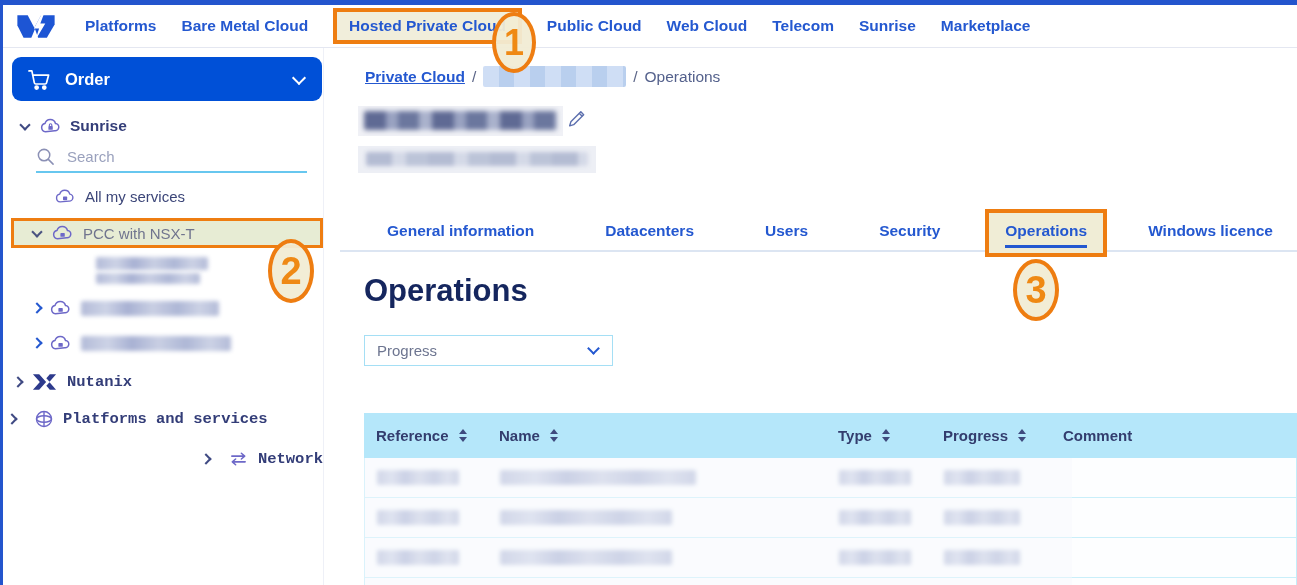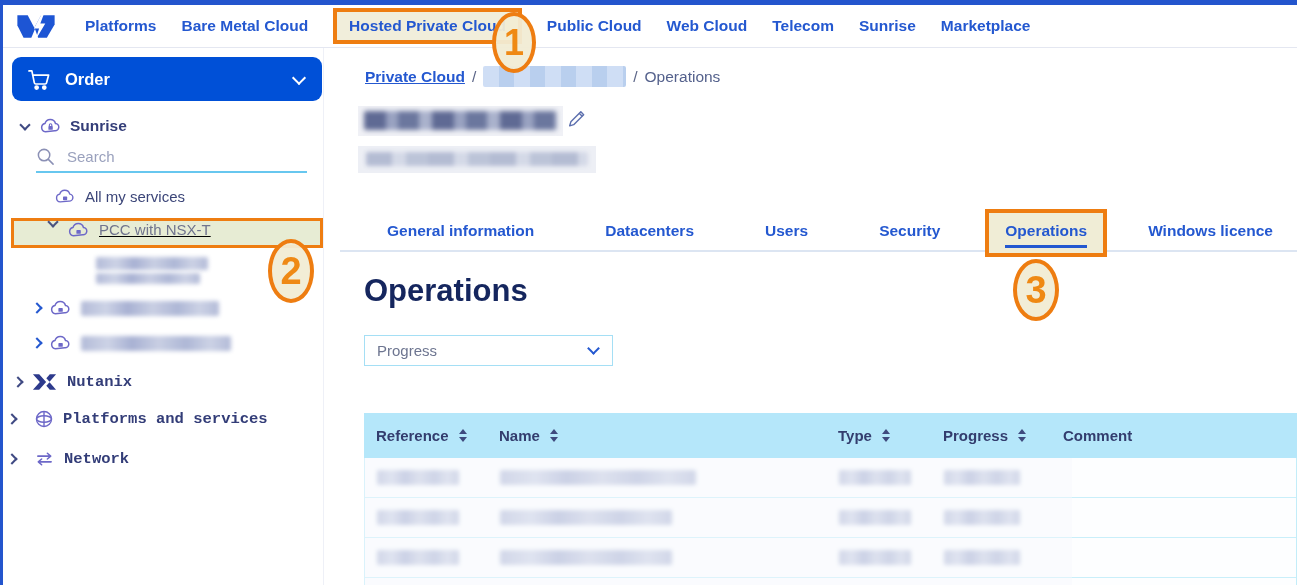--- a/index.html
+++ b/index.html
@@ -46,21 +46,21 @@
   .icon-gap { margin-left:11px; display:flex; flex:none; }
 
   .search-row { margin-left:25px; margin-top:9px; width:271px; border-bottom:2px solid #67c7ef;
                 padding-bottom:5px; display:flex; align-items:center; }
   .search-row .ph { color:#9aa1bd; font-size:15px; margin-left:12px; }
 
   .allsvc-row { margin-top:11px; padding-left:44px; height:24px; }
   .allsvc-row .lbl { color:#3b4578; font-size:15px; margin-left:10px; }
 
   .pcc-row { margin-top:10px; height:30px; border:3px solid #ee7d11; background:#e7ecd4;
-             display:flex; padding-left:35px;text-decoration:underline; }
+             display:flex; align-items:center; padding-left:19px; }
   .pcc-row .lbl { color:#70748e; font-size:15px; margin-left:10px; }
   .pcc-row .chev { border-color:#4a5380; }
 
   .blur2 { margin:9px 0 0 85px; width:112px; }
   .blur2 .l1 { height:13px; border-radius:2px; }
   .blur2 .l2 { height:11px; width:104px; margin-top:3px; border-radius:2px; }
 
   .svc-row { margin-top:13px; padding-left:22px; height:22px; }
   .svc-row .blob { margin-left:10px; height:15px; border-radius:2px; }
 
@@ -254,21 +254,21 @@
       <span class="icon-gap" style="margin-left:18px;">
         <svg width="20" height="20" viewBox="0 0 20 20" fill="none" stroke="#6d68c8" stroke-width="1.4">
           <circle cx="10" cy="10" r="7.5"></circle>
             <ellipse cx="10" cy="10" rx="7.5" ry="3.2"></ellipse>
             <path d="M10 2.5v15"></path>
         </svg>
       </span>
       <span class="lbl">Platforms and services</span>
     </div>
 
-    <div class="srow cat-row" style="">
+    <div class="srow cat-row" style="justify-content:flex-end;">
       <span class="chev right sm" style="margin-left:-3px;"></span>
       <span class="icon-gap" style="margin-left:18px;">
         <svg width="21" height="14" viewBox="0 0 22 14" fill="none" stroke="#6d68c8" stroke-width="1.6" stroke-linecap="round" stroke-linejoin="round">
           <path d="M4 4h13M14 1l3.5 3L14 7"></path>
             <path d="M18 10H5M8 7l-3.5 3L8 13"></path>
         </svg>
       </span>
       <span class="lbl">Network</span>
     </div>
   </div>

